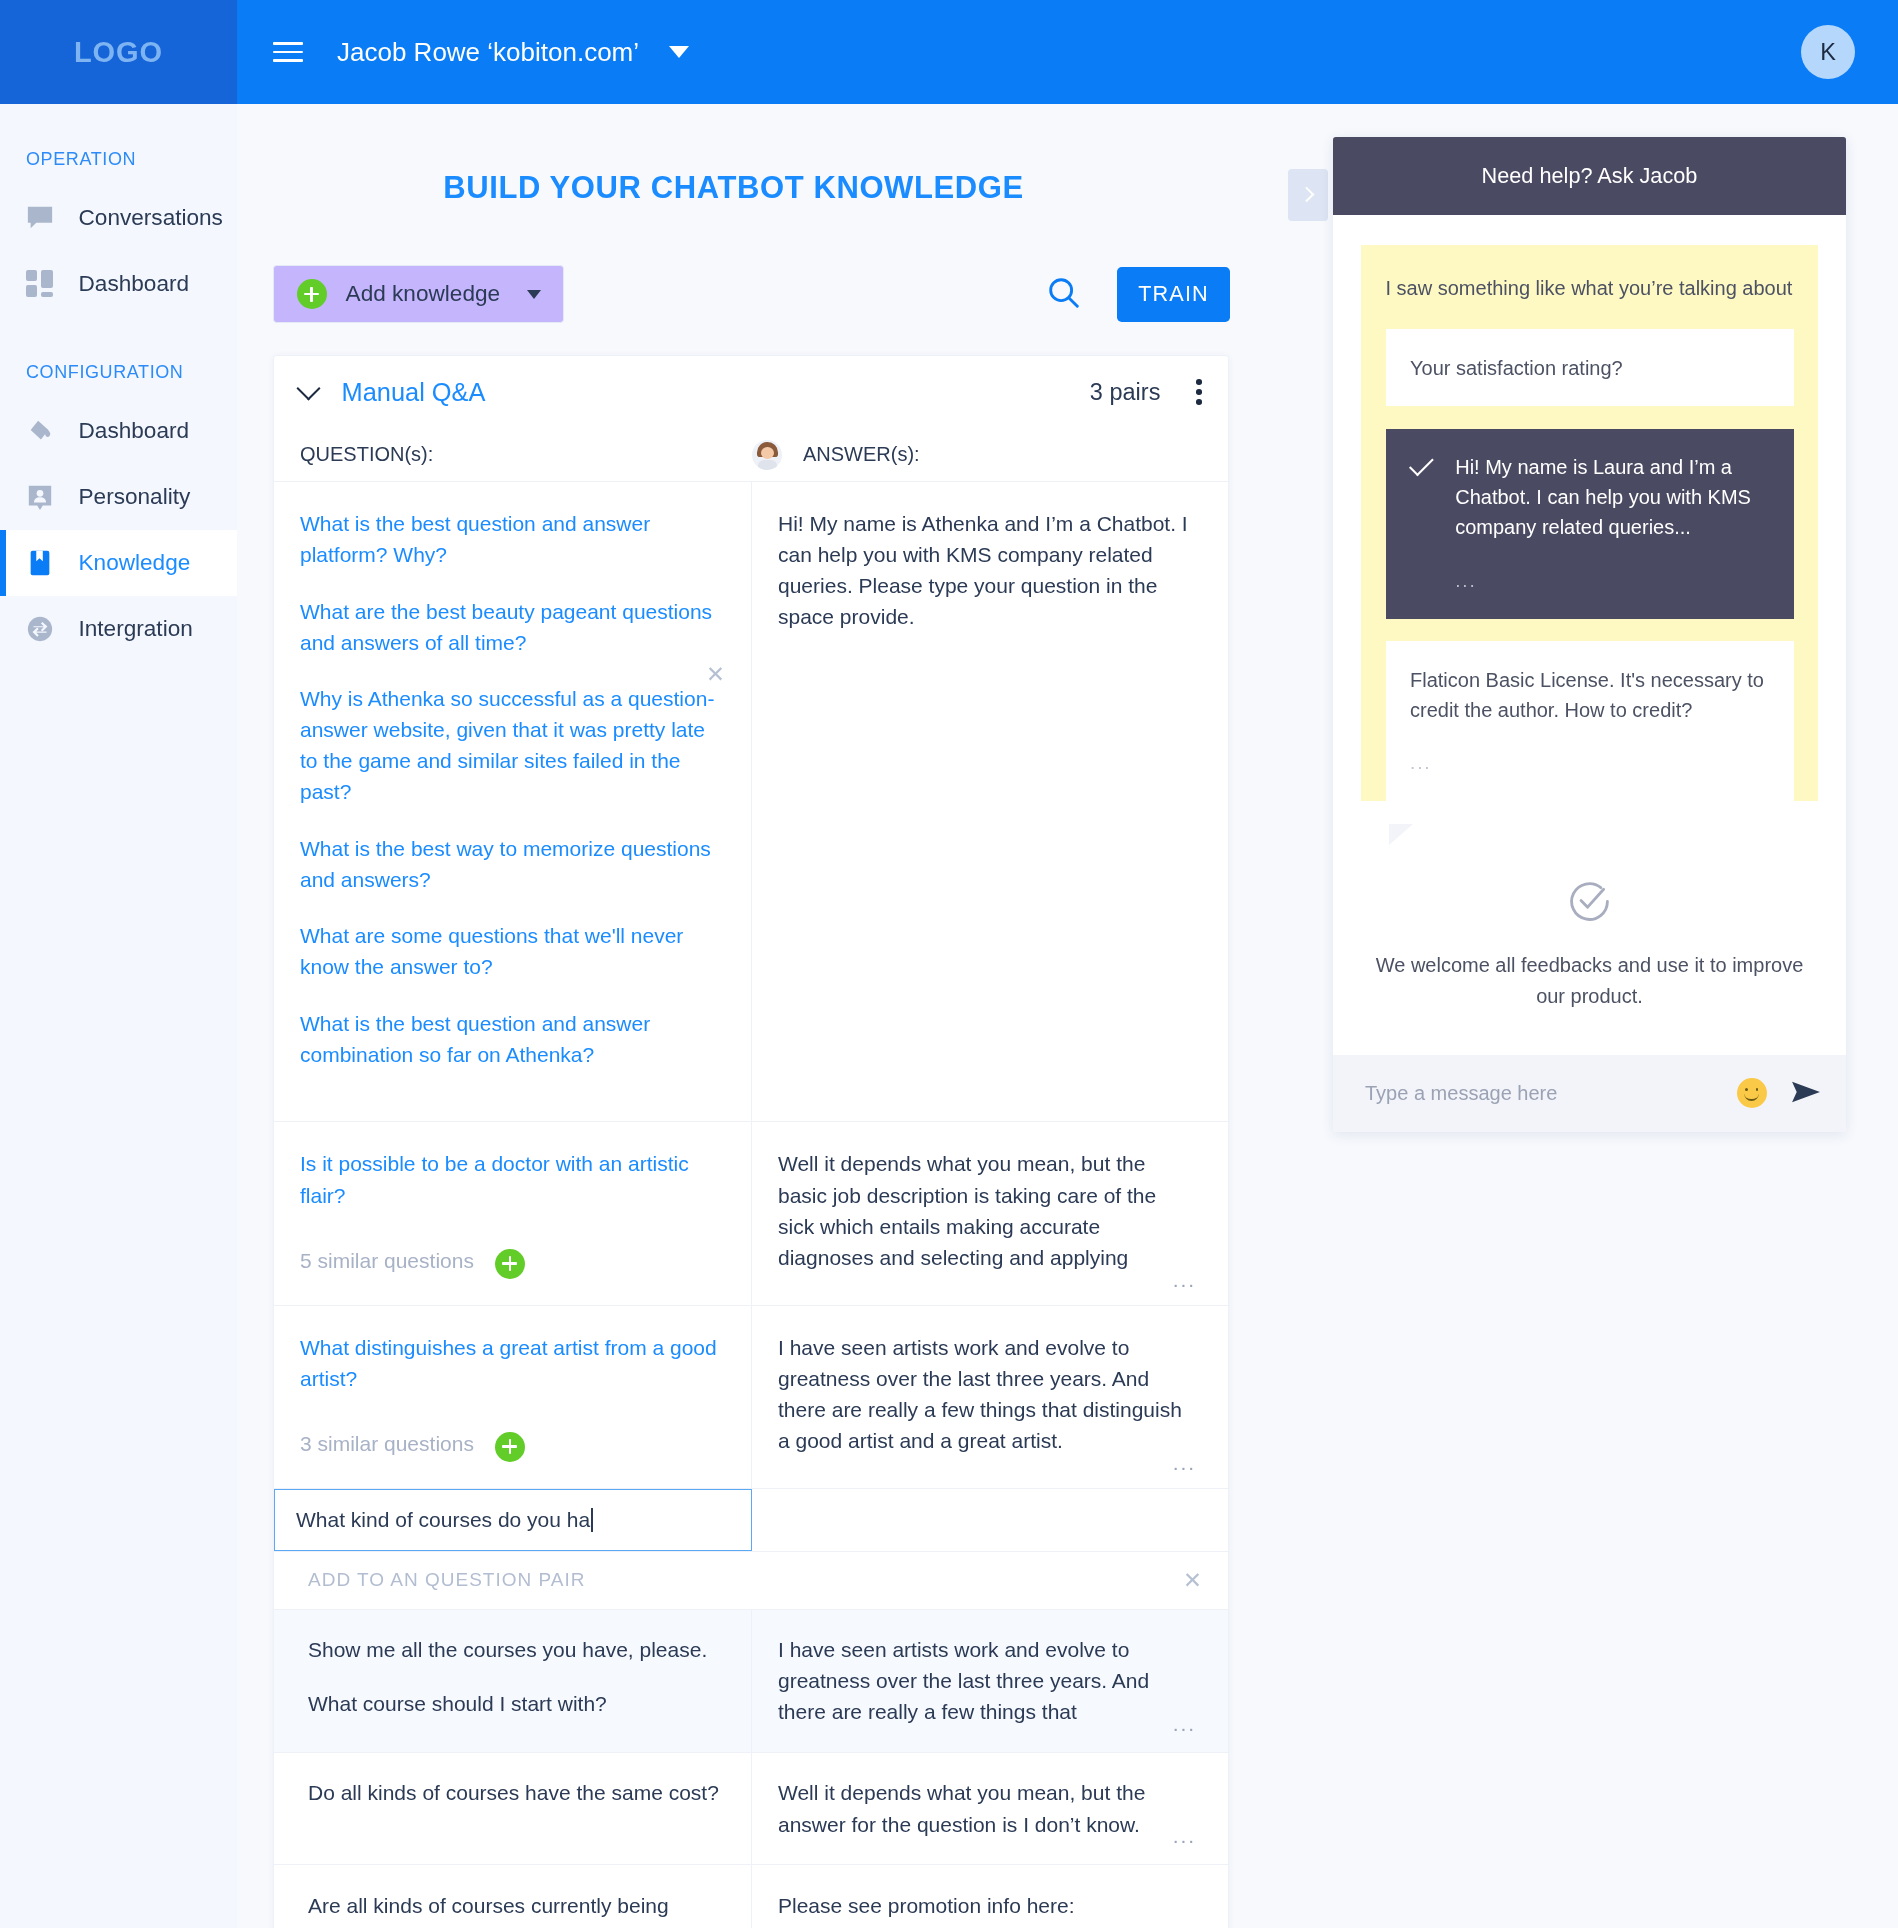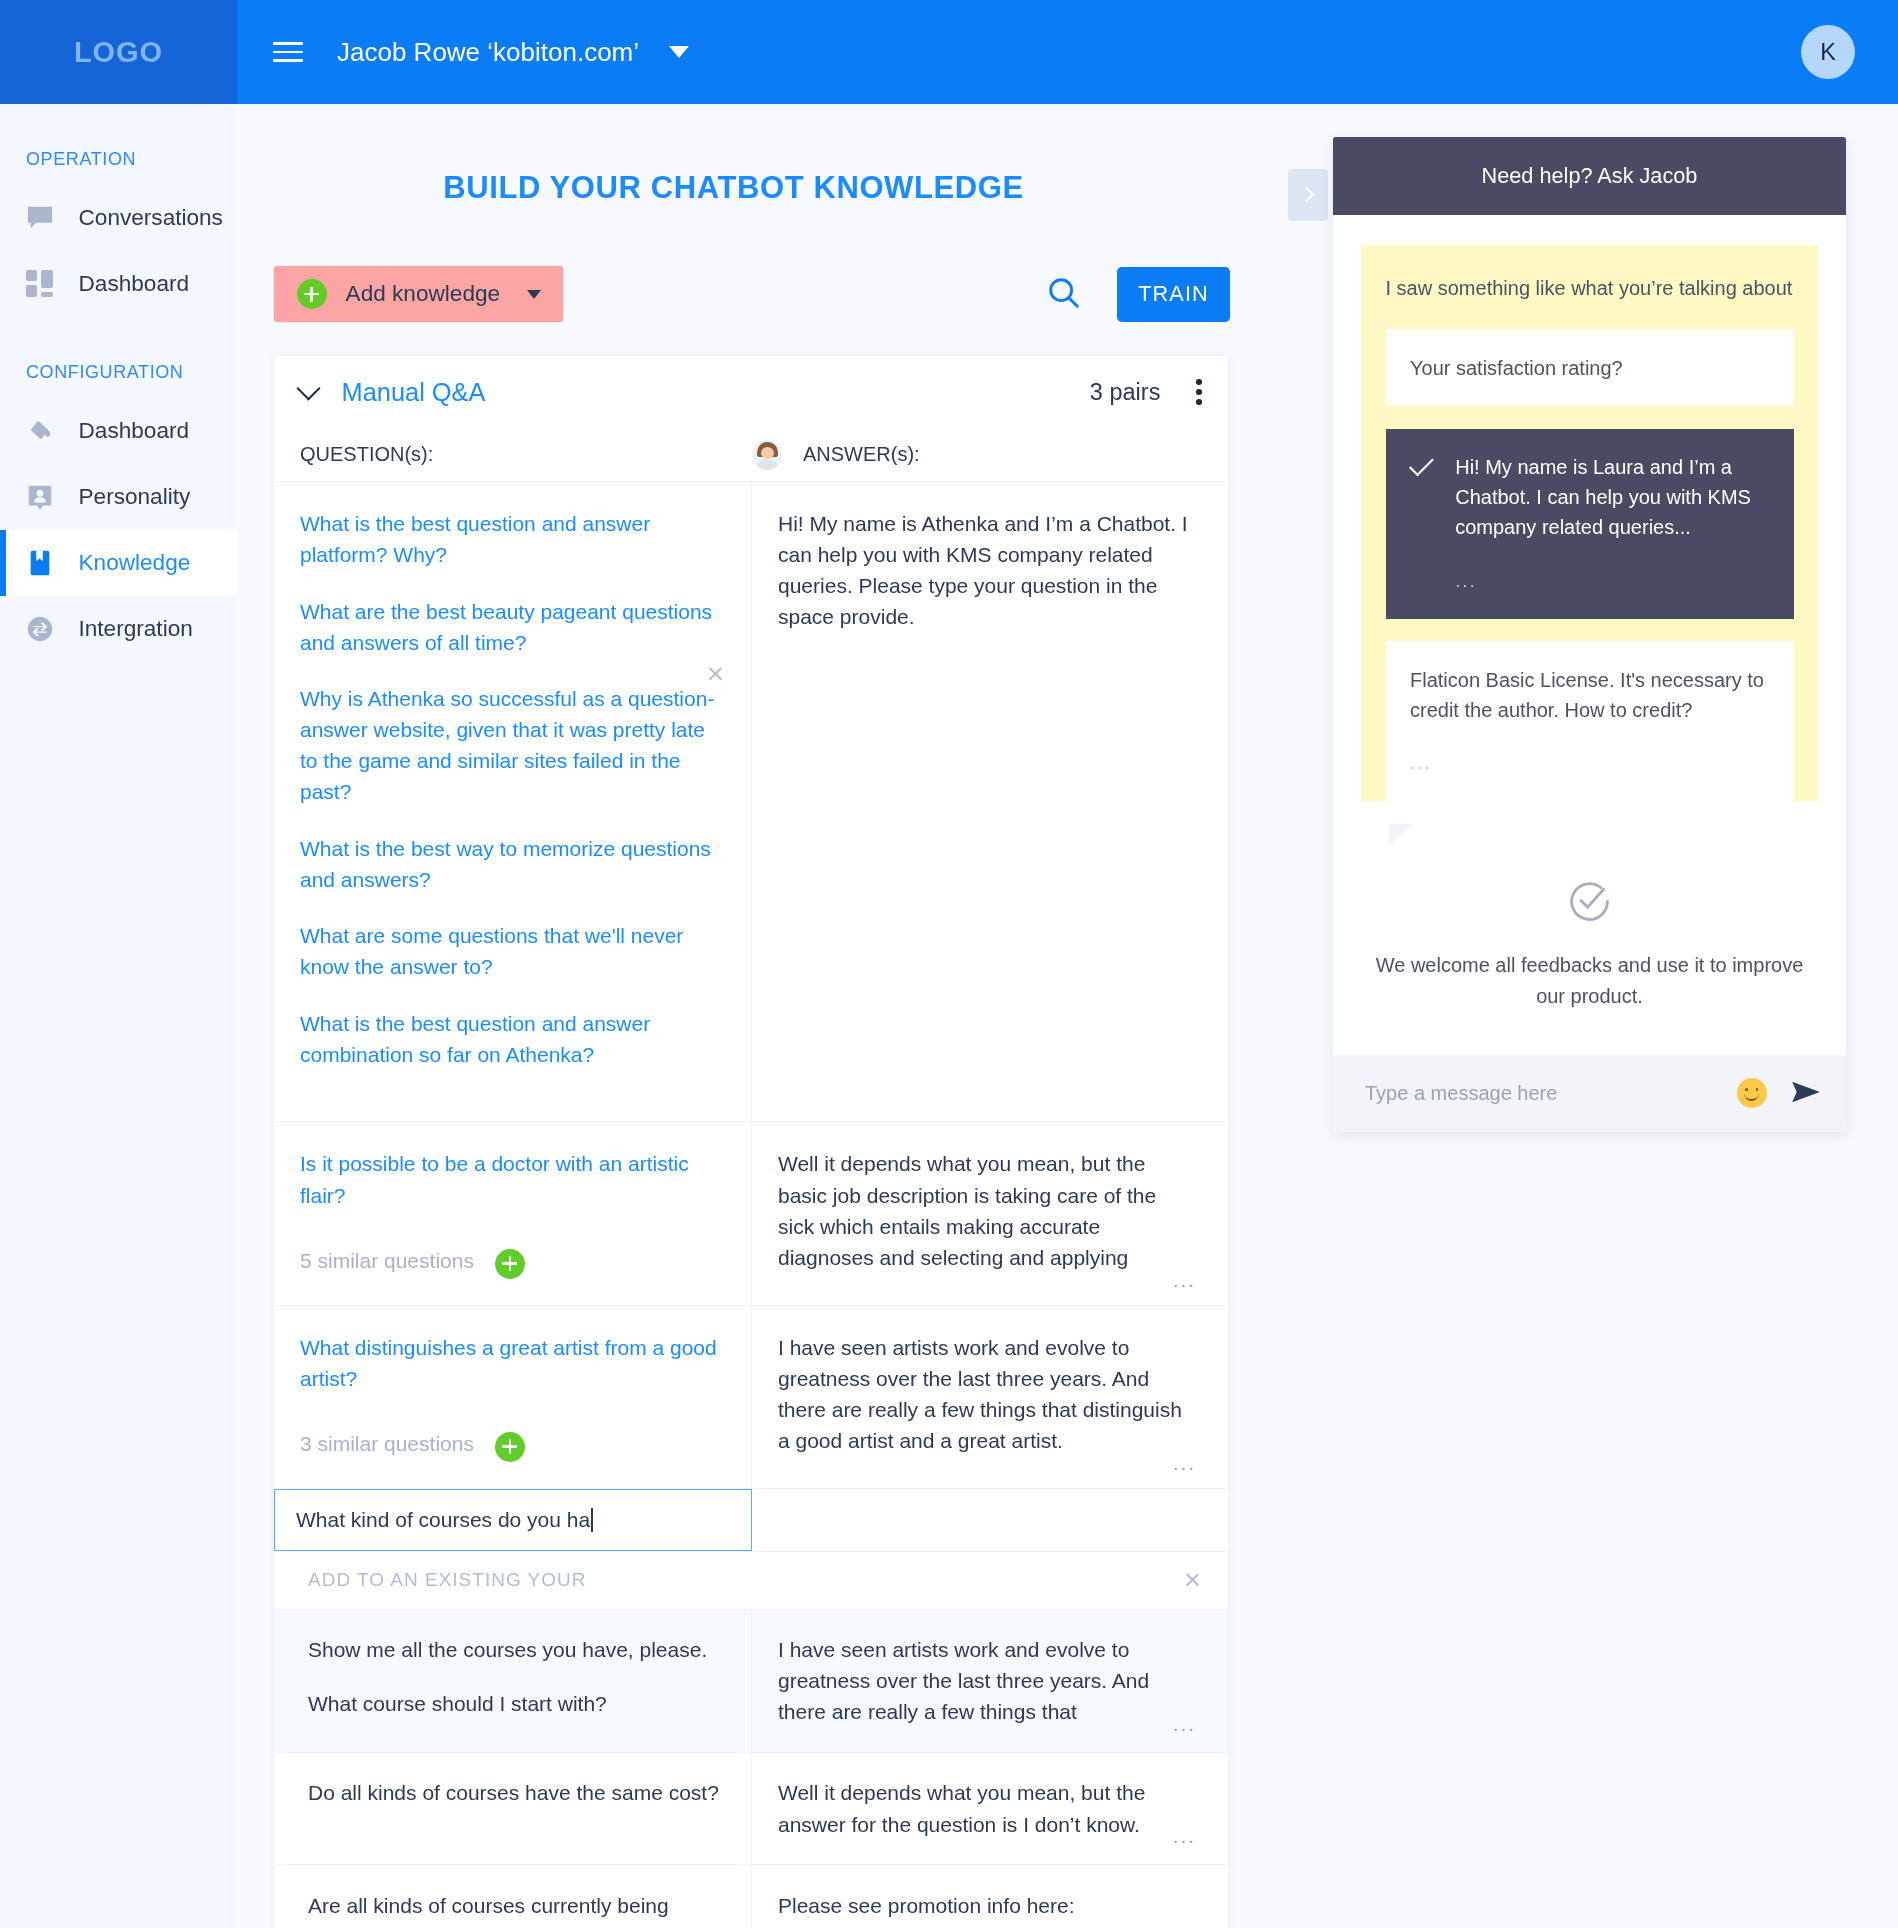--- a/index.html
+++ b/index.html
@@ -82,21 +82,21 @@
     text-align: center; color: #1a8cff; font-size: 31px; font-weight: bold;
     letter-spacing: 0.6px; margin-top: 66px;
     width: 993px;
   }
   .toolbar {
     margin-top: 59px; width: 993px; display: flex; align-items: center;
     padding-left: 36px;
   }
   .add-btn {
     display: flex; align-items: center; gap: 19px;
-    background: #fca5a5; border: 0.9px solid #e3eaf5; border-radius: 3.8px;
+    background: #c4b5fd; border: 0.9px solid #e3eaf5; border-radius: 3.8px;
     height: 58px; padding: 0 22.6px; cursor: pointer;
   }
   .plus-circle {
     width: 30px; height: 30px; border-radius: 50%; background: #62cc28;
     display: flex; align-items: center; justify-content: center; position: relative;
   }
   .plus-circle::before, .plus-circle::after {
     content: ""; position: absolute; background: #fff; border-radius: 0.9px;
   }
   .plus-circle::before { width: 15px; height: 2.8px; }
@@ -426,21 +426,21 @@
 
     <div class="input-row">
       <div class="new-q-box">
         <span>What kind of courses do you ha</span>
         <span class="caret-bar"></span>
       </div>
       <div class="input-row-rest"></div>
     </div>
 
     <div class="suggest-head">
-      <span class="suggest-head-label">ADD TO AN EXISTING YOUR</span>
+      <span class="suggest-head-label">ADD TO AN QUESTION PAIR</span>
       <span class="suggest-head-x">✕</span>
     </div>
 
     <div class="sug-row alt">
       <div class="sug-q">
         <div>Show me all the courses you have, please.</div>
         <div>What course should I start with?</div>
       </div>
       <div class="sug-a">
         <span>I have seen artists work and evolve to greatness over the last three years. And there are really a few things that</span>

